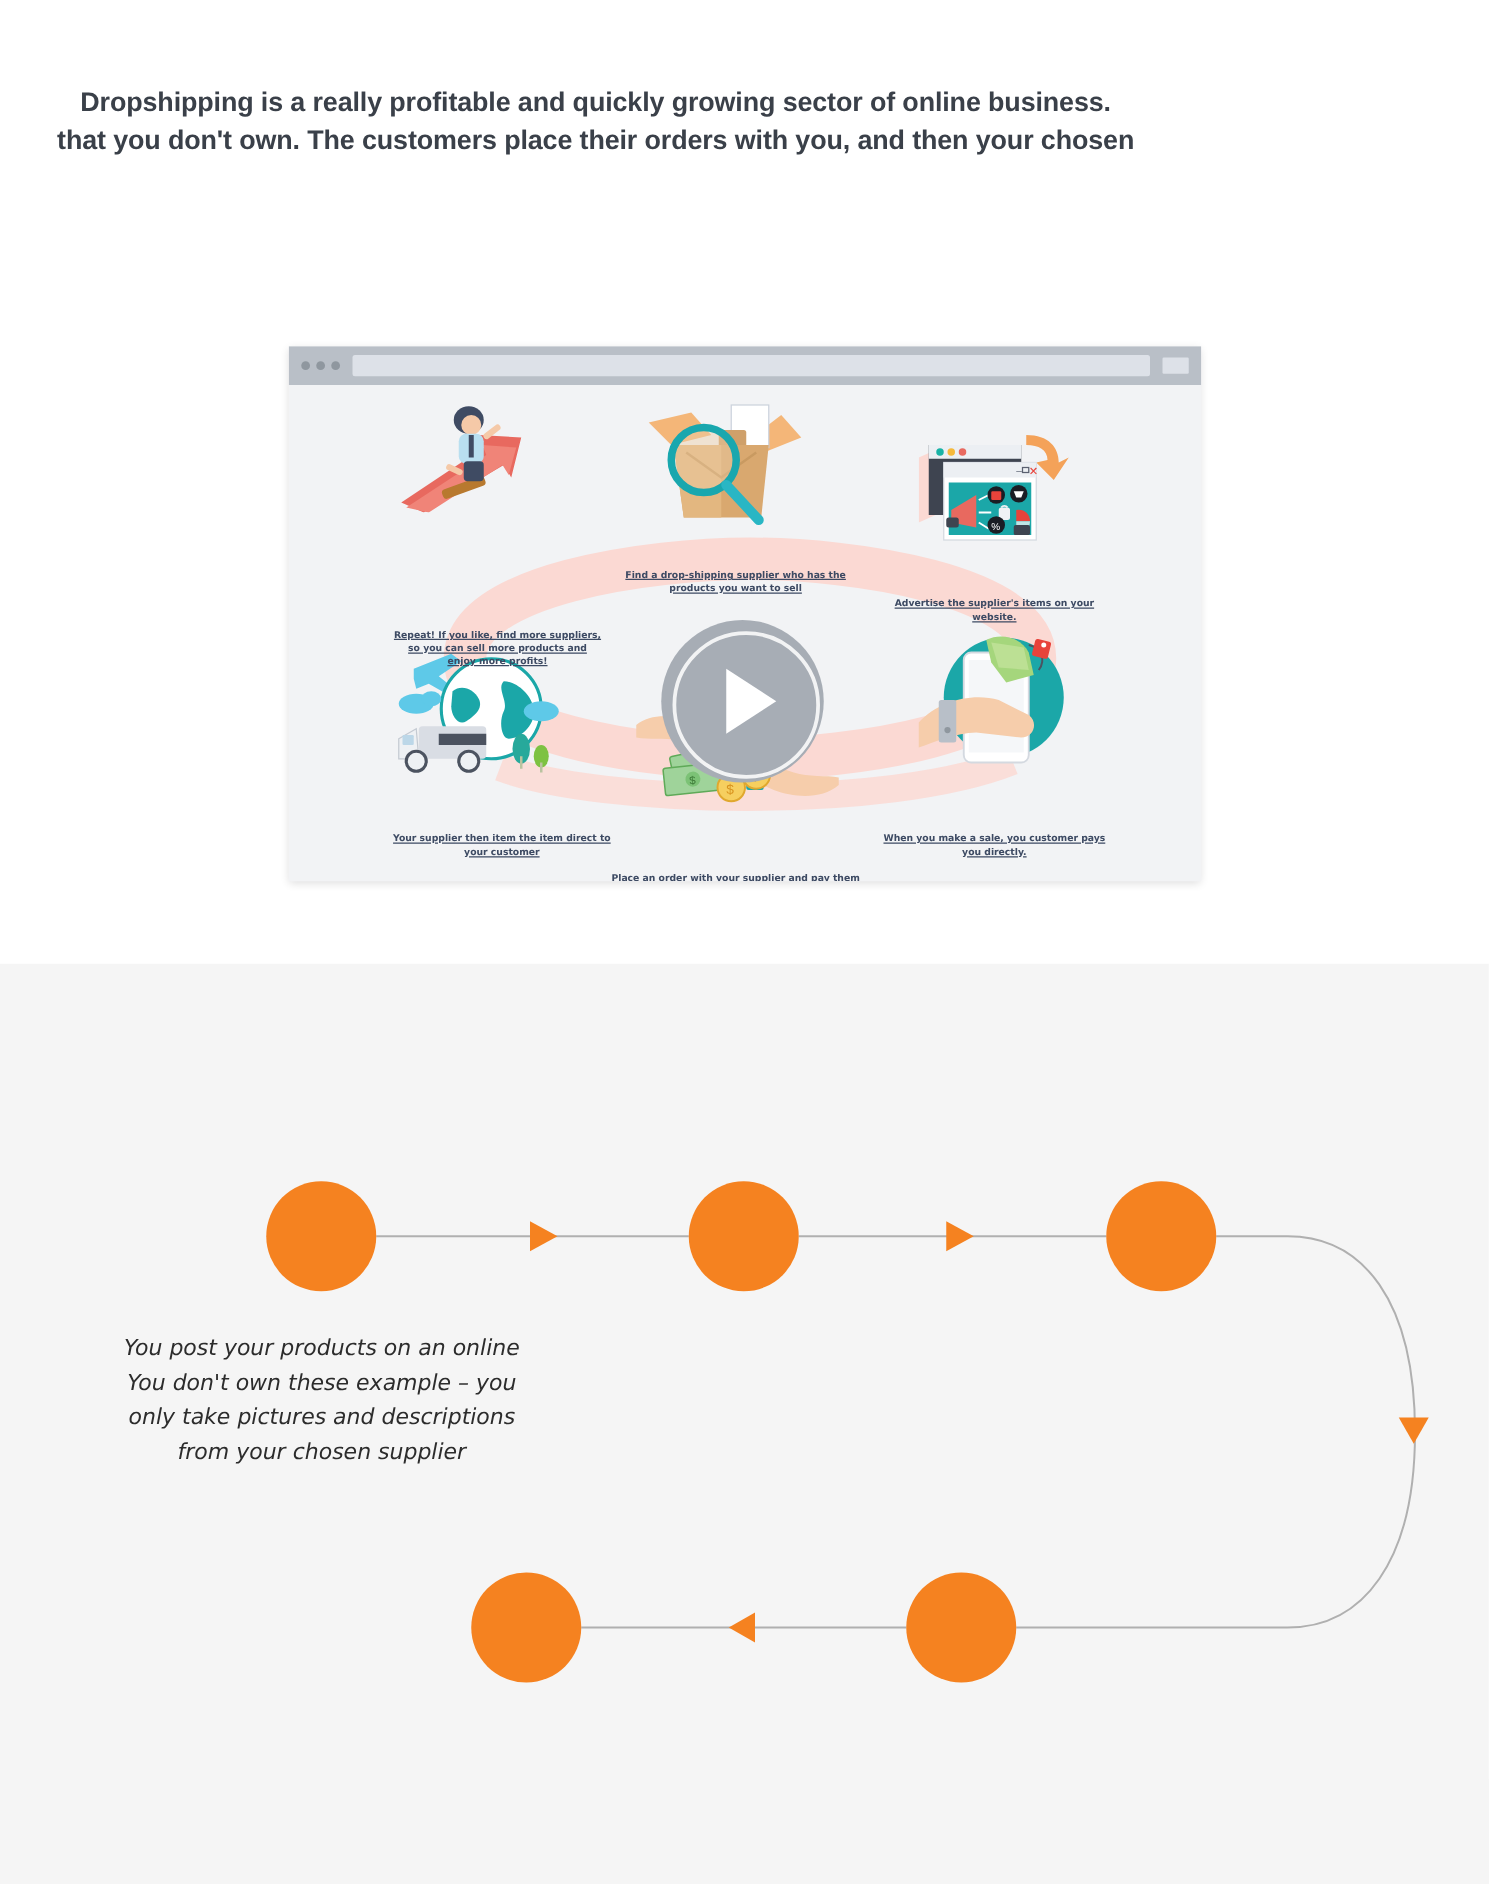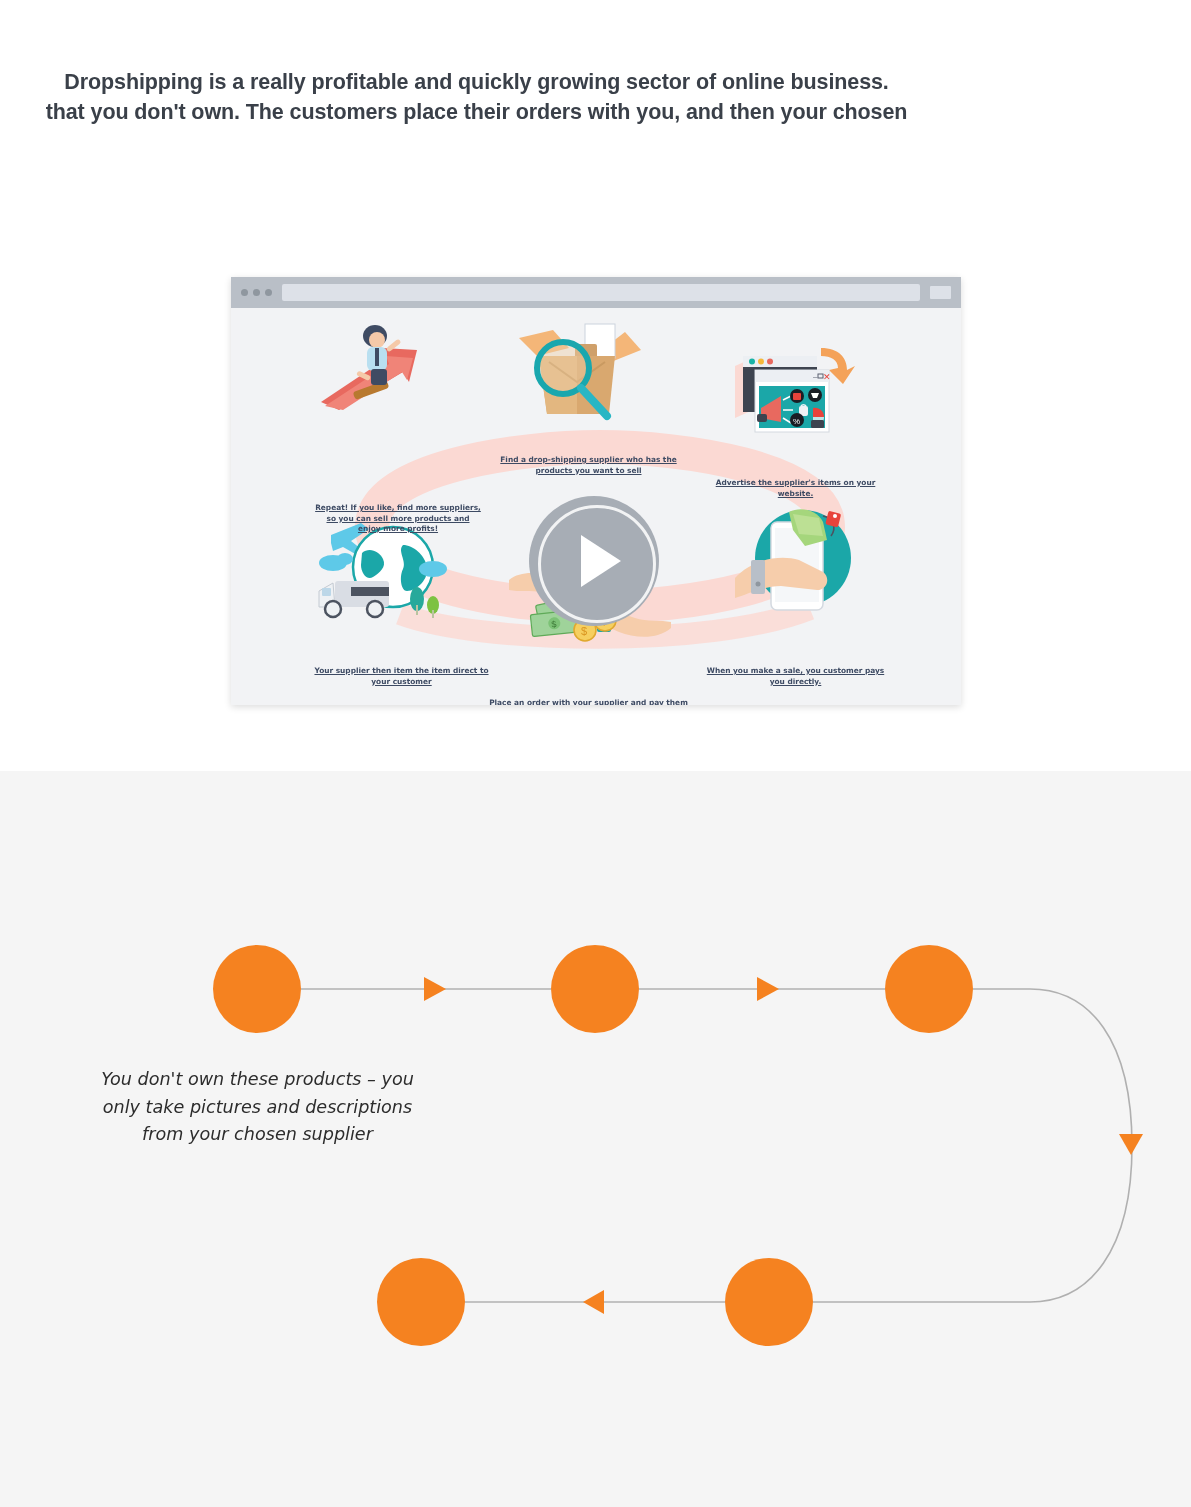--- a/index.html
+++ b/index.html
@@ -353,16 +353,17 @@
   <polygon points="604,1290 604,1314 583,1302" fill="#f58220"></polygon>
 
   <circle cx="257" cy="989" r="44" fill="#f58220"></circle>
   <circle cx="595" cy="989" r="44" fill="#f58220"></circle>
   <circle cx="929" cy="989" r="44" fill="#f58220"></circle>
   <circle cx="769" cy="1302" r="44" fill="#f58220"></circle>
   <circle cx="421" cy="1302" r="44" fill="#f58220"></circle>
 </svg>
 
 <div class="flow-caption">
-  <span class="ln">You don't own these products – you</span>
+  <span class="ln">You post your products on an online</span>
+  <span class="ln">You don't own these example – you</span>
   <span class="ln">only take pictures and descriptions</span>
   <span class="ln">from your chosen supplier</span>
 </div>
 
 </body></html>

